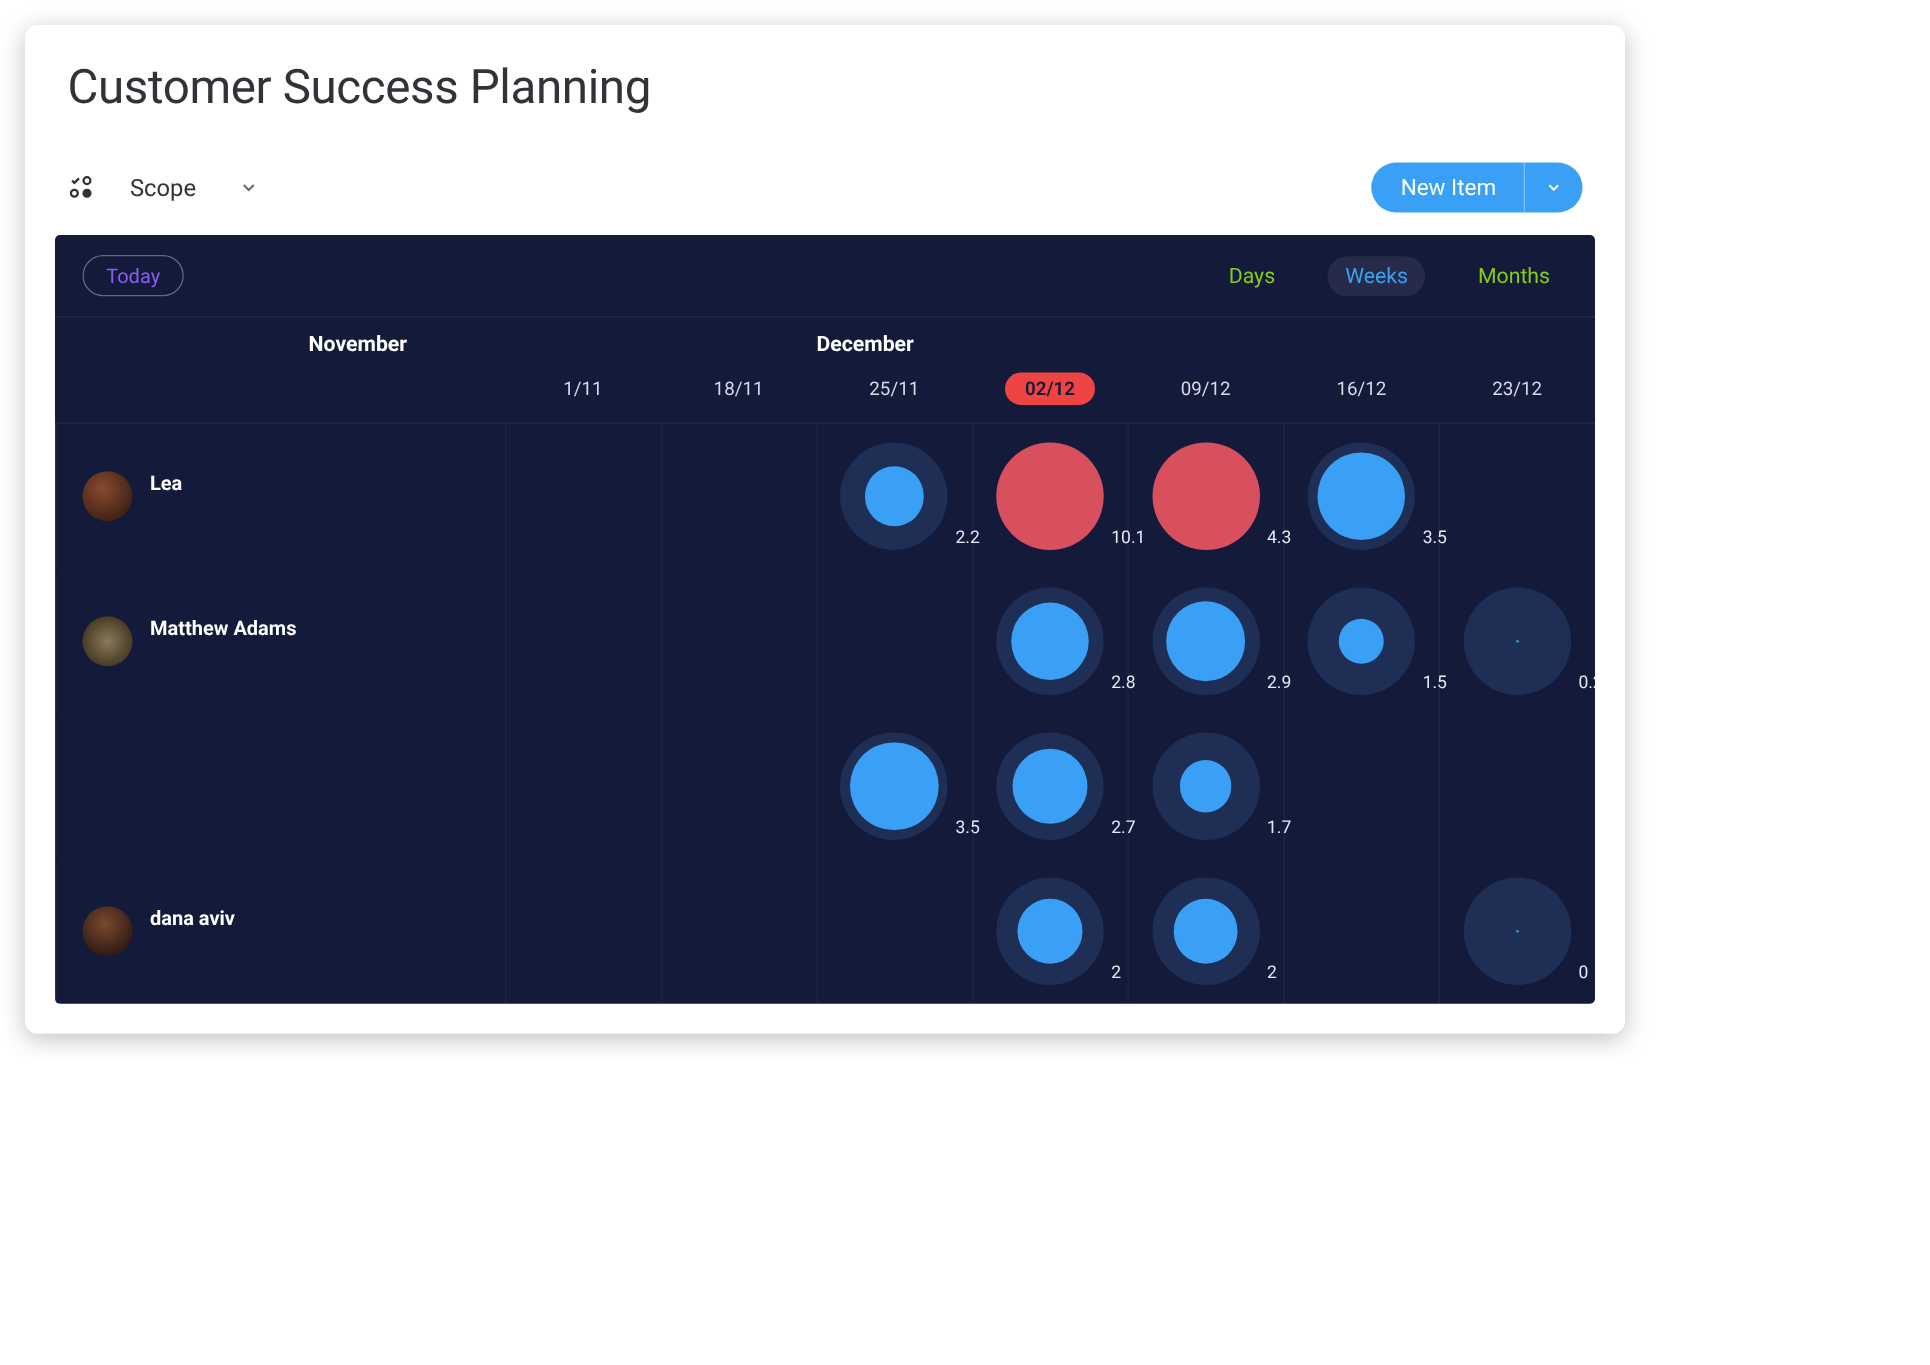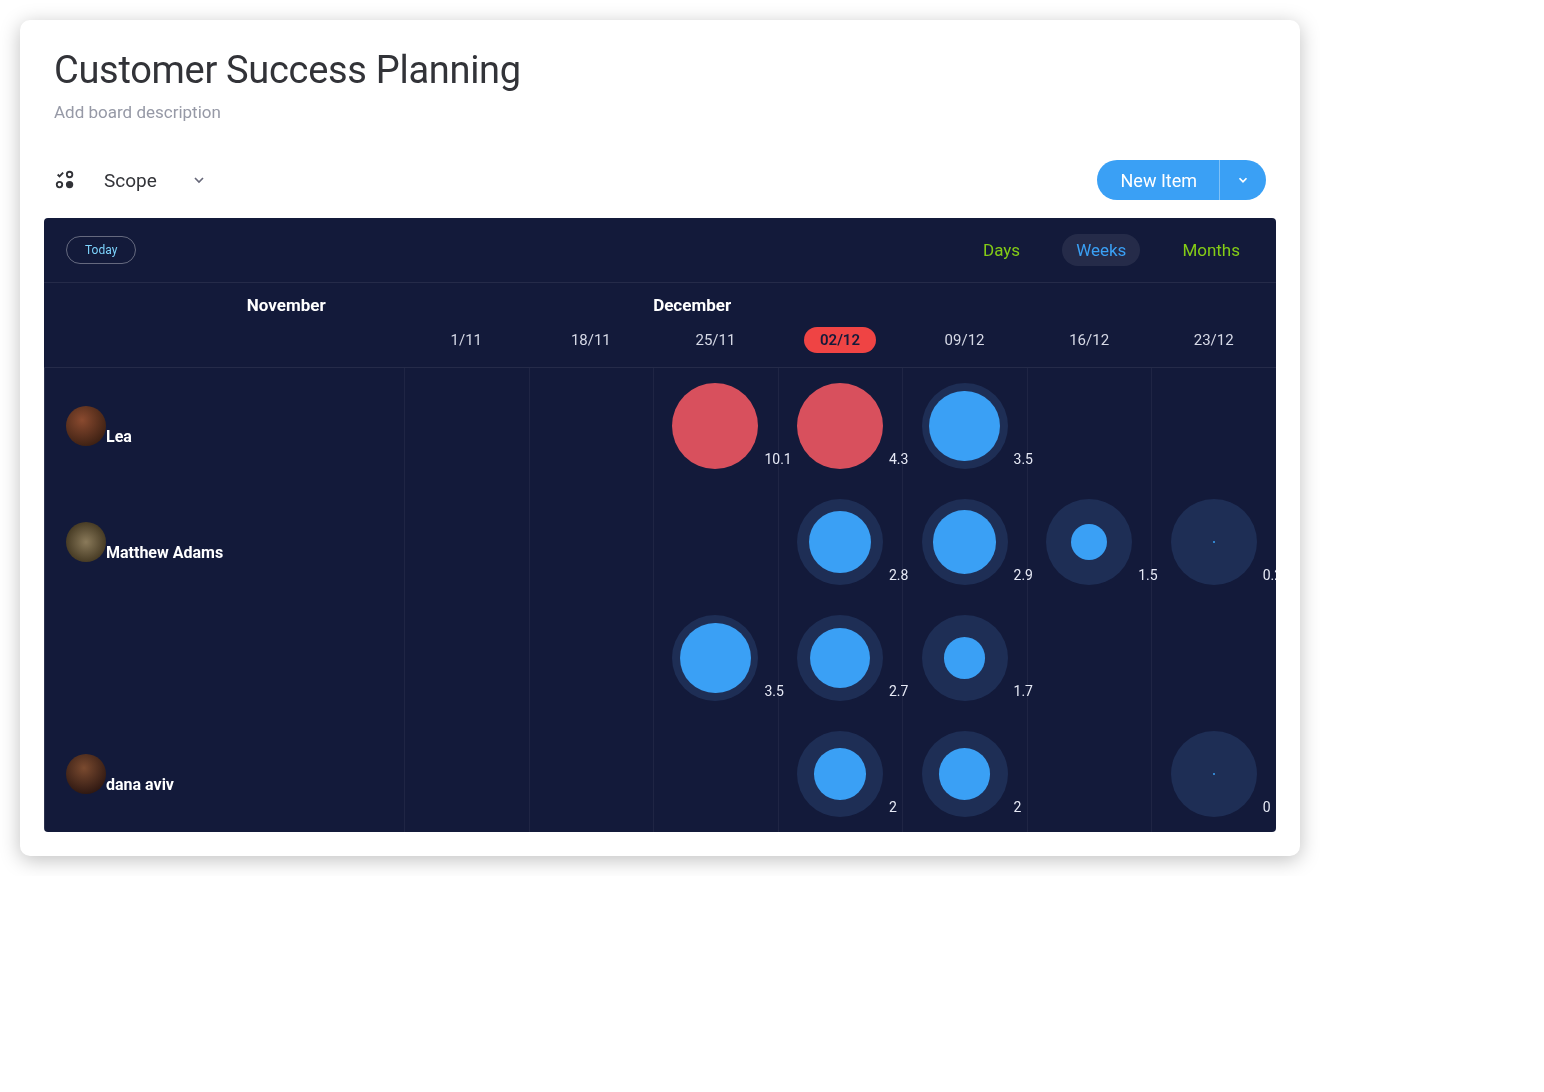--- a/index.html
+++ b/index.html
@@ -85,22 +85,22 @@
     display: flex;
     align-items: center;
     justify-content: space-between;
     padding: 16px 22px;
     border-bottom: 1px solid rgba(255,255,255,0.08);
   }
   .today-btn {
     border: 1px solid rgba(255,255,255,0.35);
     border-radius: 20px;
     padding: 6px 18px;
-    font-size: 12px;
-    color: #7dd3fc;
+    font-size: 16px;
+    color: #8b5cf6;
     cursor: pointer;
   }
   .range-toggle {
     display: flex;
     align-items: center;
     gap: 28px;
     font-size: 17px;
   }
   .range-toggle .opt {
     color: #84cc16;
@@ -132,21 +132,22 @@
   .dates-row .dcell.current span {
     background: #ef4444;
     color: #131a3a;
     padding: 4px 16px;
     border-radius: 14px;
     font-weight: 600;
     display: inline-block;
   }
   .namecell {
     display: flex;
-    align-items: flex-end;
+    align-items: flex-start;
+    gap: 14px;
     padding: 22px 14px 22px 22px;
   }
   .avatar {
     width: 40px; height: 40px;
     border-radius: 50%;
     background: #2a3360;
     flex-shrink: 0;
     background-size: cover;
     background-position: center;
   }
@@ -214,21 +215,20 @@
   }
   .grid-vlines > div:first-child { border-left:none; }
 </style>
 </head>
 <body>
 
 <div class="card">
 
   <div class="header">
     <div class="title">Customer Success Planning</div>
-    <div class="subtitle">Add board description</div>
   </div>
 
   <div class="toolbar">
     <div class="toolbar-left">
       <svg class="scope-icon" viewBox="0 0 24 24" fill="none" stroke="currentColor" stroke-width="2">
         <polyline points="4 6 6 8 10 4"></polyline>
         <circle cx="17" cy="6" r="3"></circle>
         <circle cx="6" cy="17" r="3"></circle>
         <circle cx="17" cy="17" r="3" fill="currentColor"></circle>
       </svg>
@@ -289,20 +289,26 @@
     <div class="data-row">
           <div class="namecell">
             <div class="avatar a1"></div>
             <div>
               <div class="pname">Lea</div>
             </div>
           </div>
           <div class="grid-cell"></div>
           <div class="grid-cell"></div>
           <div class="grid-cell">
+            <div class="bubble">
+              <div class="inner" style="width: 47.3px; height: 47.3px;"></div>
+              <div class="bubble-label">2.2</div>
+            </div>
+          </div>
+          <div class="grid-cell">
             <div class="bubble red">
               <div class="bubble-label">10.1</div>
             </div>
           </div>
           <div class="grid-cell">
             <div class="bubble red">
               <div class="bubble-label">4.3</div>
             </div>
           </div>
           <div class="grid-cell">

